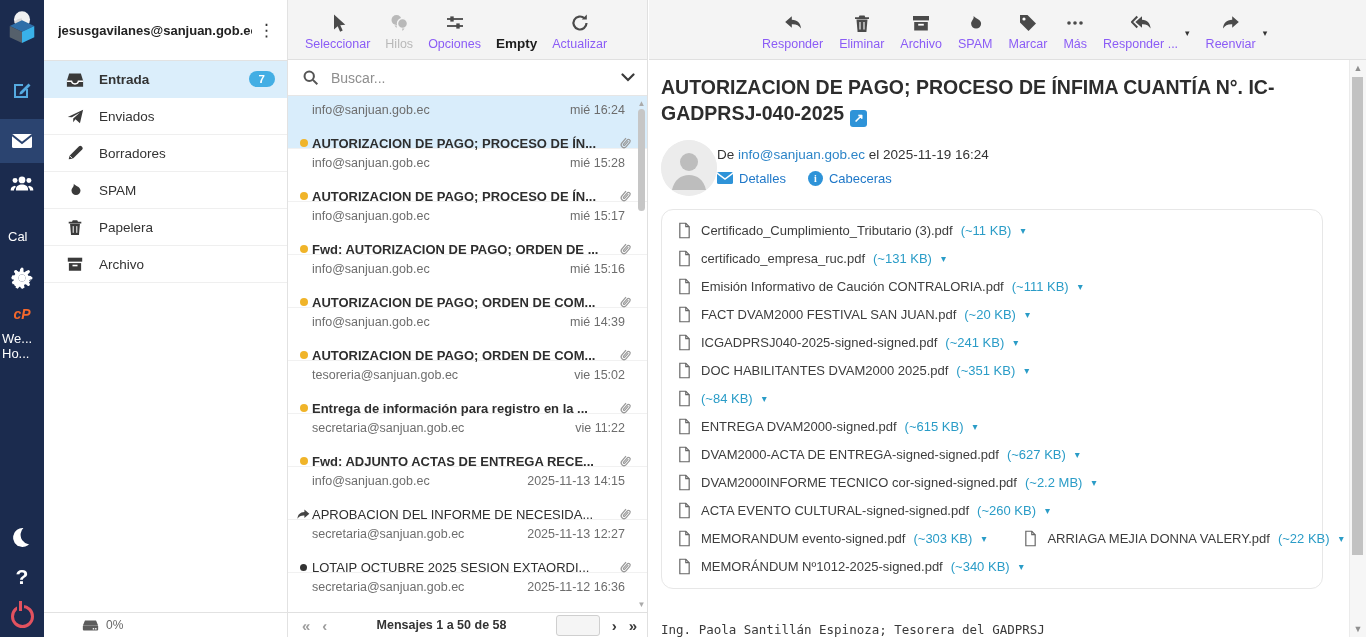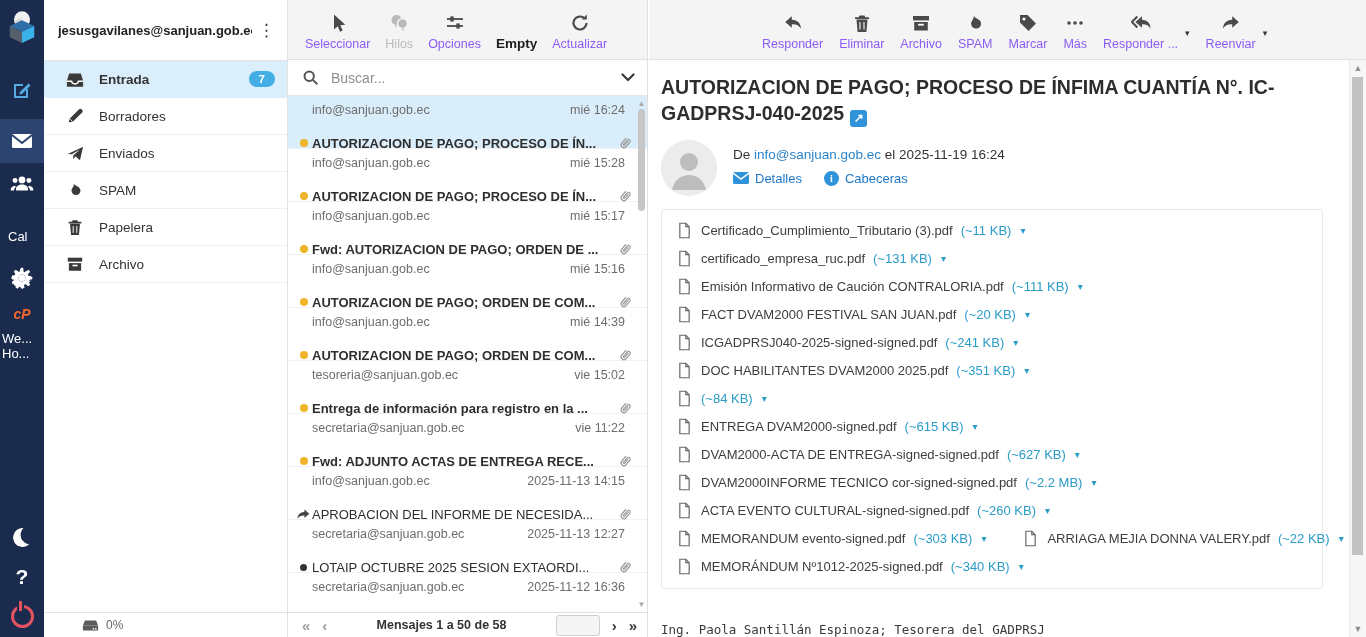--- a/index.html
+++ b/index.html
@@ -71,29 +71,29 @@
     text-align:center;font-family:inherit;}
 
   
   .readpane{position:absolute;left:649px;top:0;right:0;height:637px;background:#fff;}
   .read-toolbar{height:60px;box-sizing:border-box;background:#f4f4f4;border-bottom:1px solid #e0e0e0;
     display:flex;align-items:flex-end;gap:16px;padding:0 0 8px 113px;}
   .read-content{position:absolute;left:0;top:60px;right:16px;bottom:0;overflow:hidden;padding:13px 12px 0 12px;}
   .subject{font-size:19.5px;font-weight:bold;color:#2d2d2d;line-height:1.33;margin:2px 0 13px;max-width:648px;}
   .extlink{display:inline-block;width:17px;height:17px;background:#2e93d8;border-radius:3px;color:#fff;
     font-size:12px;line-height:17px;text-align:center;margin-left:6px;vertical-align:-2px;cursor:pointer;}
-  .from-row{display:flex;gap:16px;margin-bottom:13px;}
+  .from-row{display:flex;gap:0;margin-bottom:13px;}
   .avatar{width:56px;height:56px;border-radius:50%;background:#ececec;overflow:hidden;flex:none;}
   .from-line{font-size:13.5px;color:#333;margin-top:7px;}
   .from-line a{color:#2d85c8;text-decoration:none;cursor:pointer;}
   .hdr-links{display:flex;gap:22px;margin-top:9px;align-items:center;}
   .hdr-link{display:flex;align-items:center;gap:6px;color:#1f78c8;font-size:13px;cursor:pointer;}
   .info-i{display:inline-flex;width:15px;height:15px;border-radius:50%;background:#2e93d8;color:#fff;
     font-size:10px;font-weight:bold;align-items:center;justify-content:center;font-family:"Liberation Serif",serif;}
-  .attach-box{border:1px solid #e7e7e7;border-radius:4px;padding:7px 14px;width:662px;box-sizing:border-box;}
+  .attach-box{border:1px solid #e7e7e7;border-radius:12px;padding:7px 14px;width:662px;box-sizing:border-box;}
   .att-row{display:flex;align-items:center;gap:36px;height:28px;}
   .att-item{display:flex;align-items:center;gap:8px;white-space:nowrap;cursor:pointer;}
   .att-name{font-size:13px;color:#3d3d3d;}
   .att-size{font-size:13px;color:#2a9cc7;}
   .att-caret{font-size:10px;color:#2a9cc7;margin-left:1px;}
   .read-body{margin-top:32px;font-family:"DejaVu Sans Mono",monospace;font-size:12.5px;color:#3a3a3a;line-height:18px;}
   .read-scroll{position:absolute;top:60px;right:0;bottom:0;width:16px;background:#f6f6f6;border-left:1px solid #ebebeb;}
   .read-scroll .arr{position:absolute;left:0;width:16px;text-align:center;font-size:9px;color:#8f8f8f;}
   .read-thumb{position:absolute;left:2px;top:17px;width:11px;height:478px;background:#c2c2c2;cursor:pointer;}
 
@@ -194,33 +194,33 @@
               <path d="M3.5 4h13l2.5 8v6.5H1V12z" fill="#3a3a3a"></path>
               <path d="M1 12.5h5.2c.3 2 1.9 3 3.8 3s3.5-1 3.8-3H19" fill="none" stroke="#fff" stroke-width="1.6"></path>
             </svg>
           </span>
     <span class="fname">Entrada</span>
           <span class="badge">7</span>
         </div>
         <div class="folder">
           <span>
             <svg class="ic" width="18" height="18" viewBox="0 0 20 20">
+              <path d="M2 11L19 3l-3.5 15-5-4.5L8 17v-4.2L15.5 6 6.5 11.5z" fill="#3a3a3a"></path>
+            </svg>
+          </span>
+    <span class="fname">Enviados</span>
+        </div>
+        <div class="folder">
+          <span>
+            <svg class="ic" width="18" height="18" viewBox="0 0 20 20">
               <path d="M3 17l1-4L14.5 2.5a2 2 0 0 1 2.8 0l.7.7a2 2 0 0 1 0 2.8L7.5 16.5z" fill="#3a3a3a"></path>
               <path d="M4.2 13.2l3.1 3.1" stroke="#fff" stroke-width="1"></path>
             </svg>
           </span>
     <span class="fname">Borradores</span>
-        </div>
-        <div class="folder">
-          <span>
-            <svg class="ic" width="18" height="18" viewBox="0 0 20 20">
-              <path d="M2 11L19 3l-3.5 15-5-4.5L8 17v-4.2L15.5 6 6.5 11.5z" fill="#3a3a3a"></path>
-            </svg>
-          </span>
-    <span class="fname">Enviados</span>
         </div>
         <div class="folder">
           <span>
             <svg class="ic" width="18" height="18" viewBox="0 0 20 20">
               <path d="M10 1.5c1 3-2.4 4.8-2.4 7.6a5 5 0 0 0 5 5 5 5 0 0 0 5-5c0-4-4.5-4.5-7.6-7.6z" fill="#3a3a3a" transform="translate(-1.5,1.5)"></path>
               <path d="M10.5 17.5c-1.8 0-3.2-1.3-3.2-3 0-1.8 1.8-2.7 2.2-4.3.9 1 3.8 1.6 3.8 4.2 0 1.7-1 3.1-2.8 3.1z" fill="#fff" opacity="0"></path>
             </svg>
           </span>
     <span class="fname">SPAM</span>
         </div>

